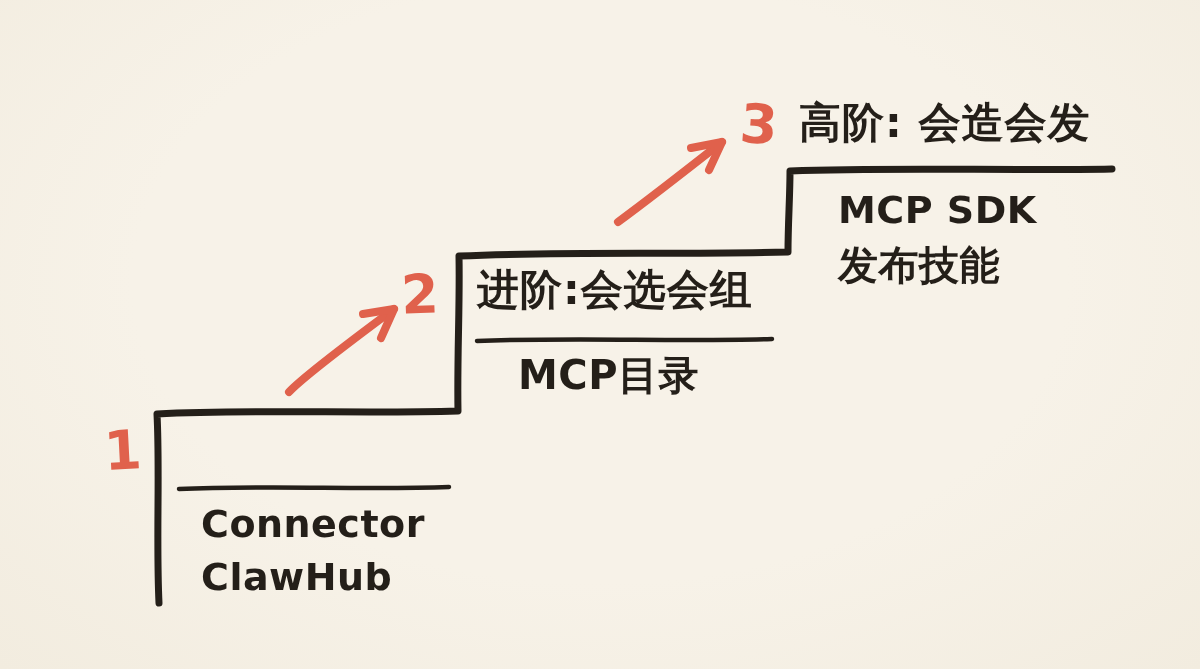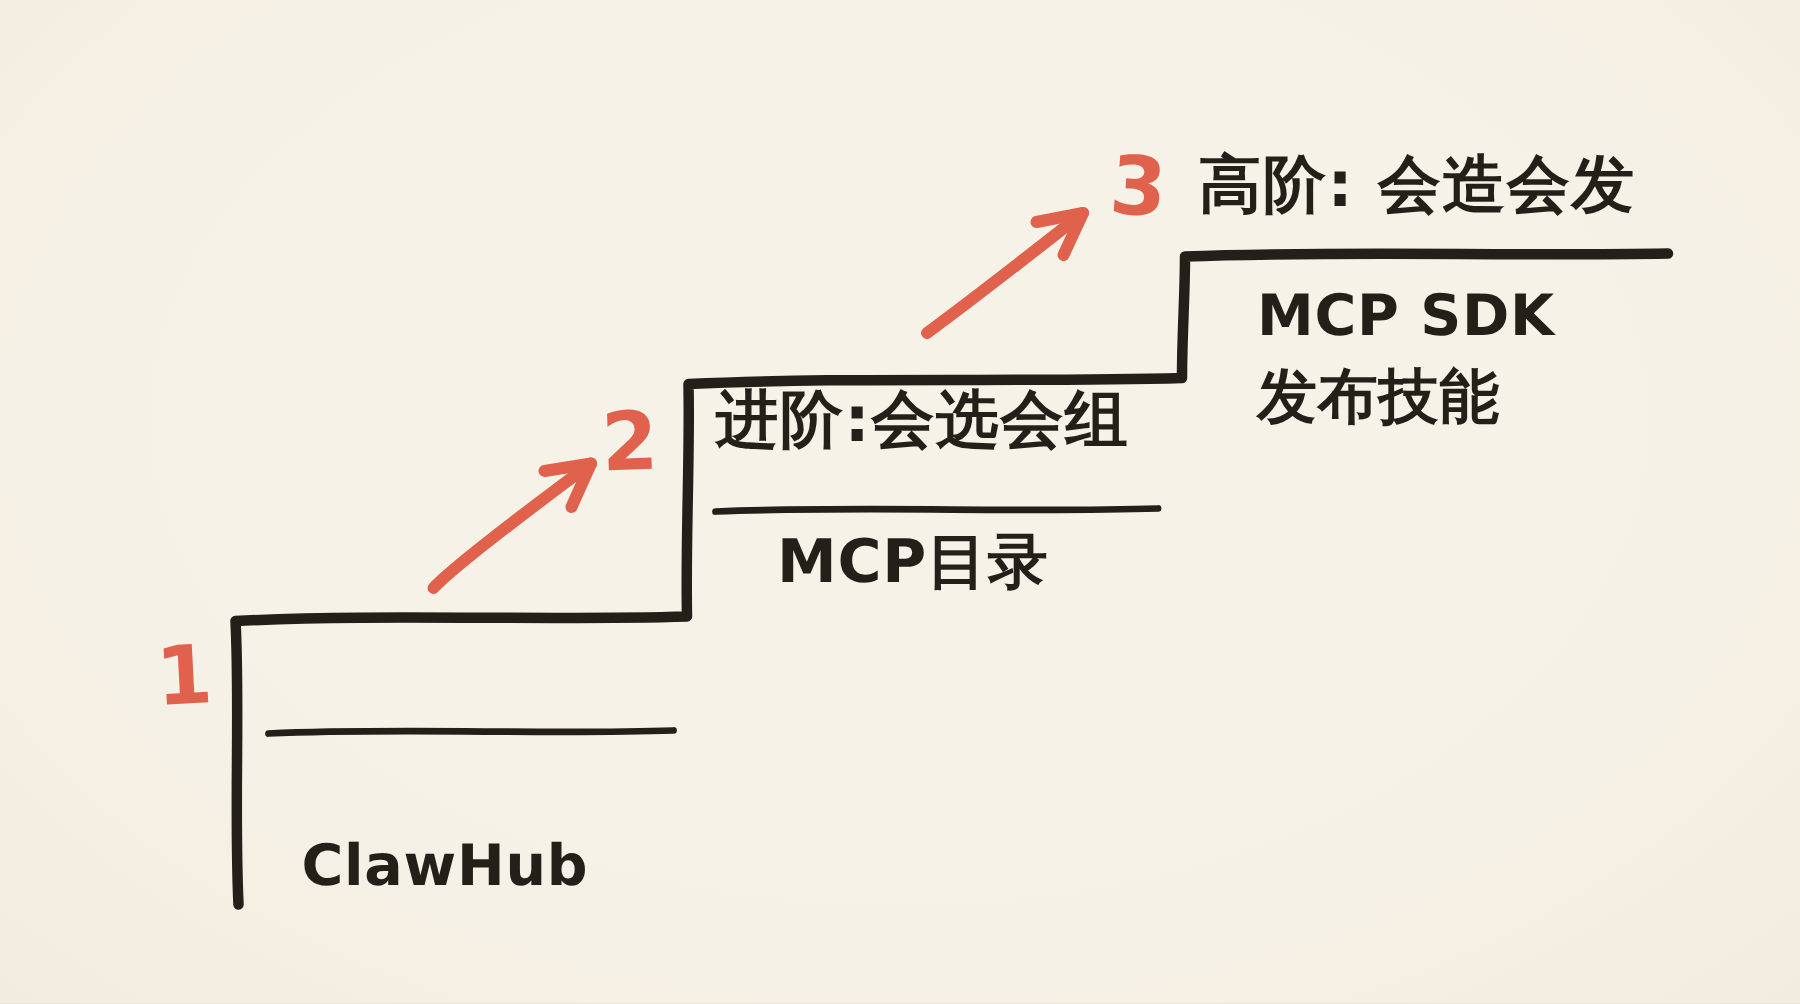--- a/index.html
+++ b/index.html
@@ -24,21 +24,21 @@
   .n1{left:104px;top:424px;transform:rotate(-3deg);}
   .n2{left:401px;top:268px;transform:rotate(-2deg);}
   .n3{left:740px;top:98px;transform:rotate(4deg);}
   .title{
     position:absolute;
     color:#241f19;
     font-size:42px;font-weight:bold;line-height:1.1;
     letter-spacing:1px;white-space:nowrap;
   }
   .t1{left:184px;top:430px;}
-  .t2{left:477px;top:257px;}
+  .t2{left:477px;top:267px;}
   .t3{left:799px;top:100px;}
   .item{
     position:absolute;
     color:#241f19;
     font-size:38px;font-weight:bold;line-height:1;
     letter-spacing:0.5px;white-space:nowrap;text-align:center;
   }
   .i1a{left:201px;top:505px;}
   .i1b{left:201px;top:558px;}
   .i2a{left:518px;top:355px;font-size:40px;}
@@ -66,20 +66,21 @@
     <path class="underline" d="M477 341 C575 337 678 342 772 339" stroke="#241f19"></path>
 
     <path class="arrow-shaft" d="M289 392 Q305 375 394 309" stroke="#e0614c"></path>
     <polyline class="arrow-head" points="381 338 394 309 363 314" stroke="#e0614c"></polyline>
 
     <path class="arrow-shaft" d="M618 222 Q652 197 722 142" stroke="#e0614c"></path>
     <polyline class="arrow-head" points="709 170 722 142 691 148" stroke="#e0614c"></polyline>
   </svg>
 
   <div class="num n1">1</div>
+  <div class="item i1a">Connector</div>
   <div class="item i1b">ClawHub</div>
 
   <div class="num n2">2</div>
   <div class="title t2">进阶:会选会组</div>
   <div class="item i2a">MCP目录</div>
 
   <div class="num n3">3</div>
   <div class="title t3">高阶: 会造会发</div>
   <div class="item i3a">MCP SDK</div>
   <div class="item i3b">发布技能</div>

